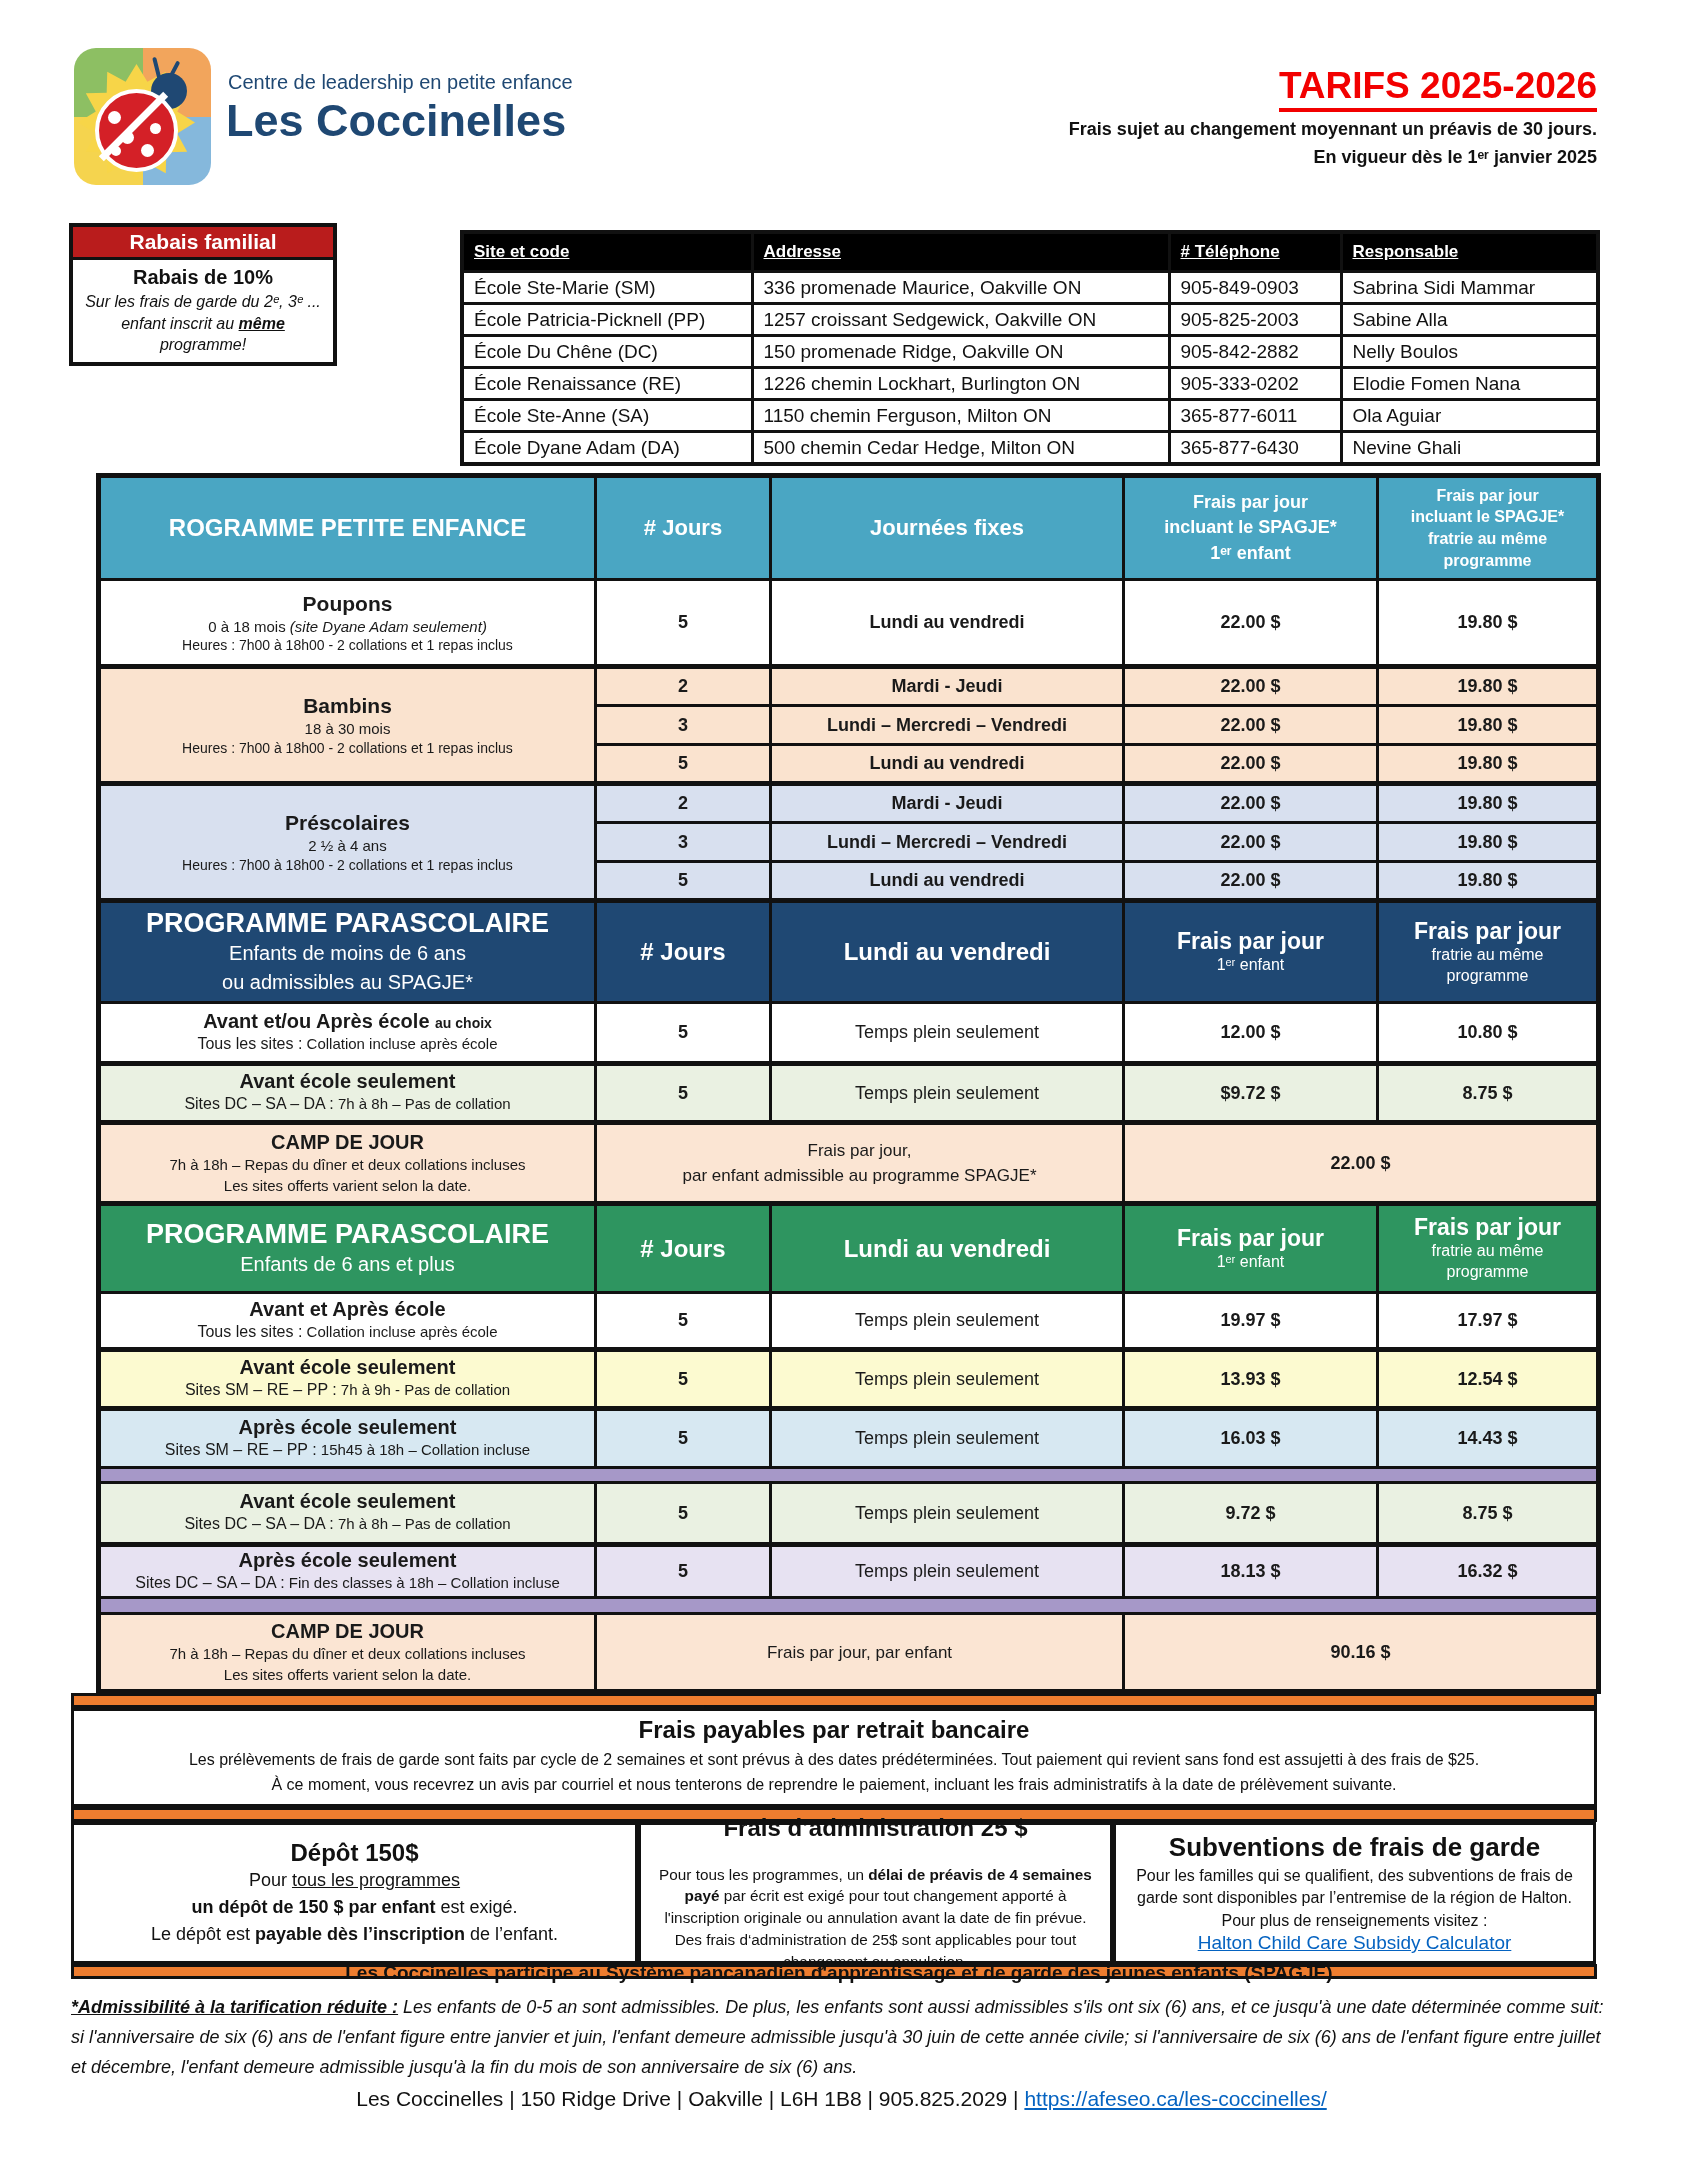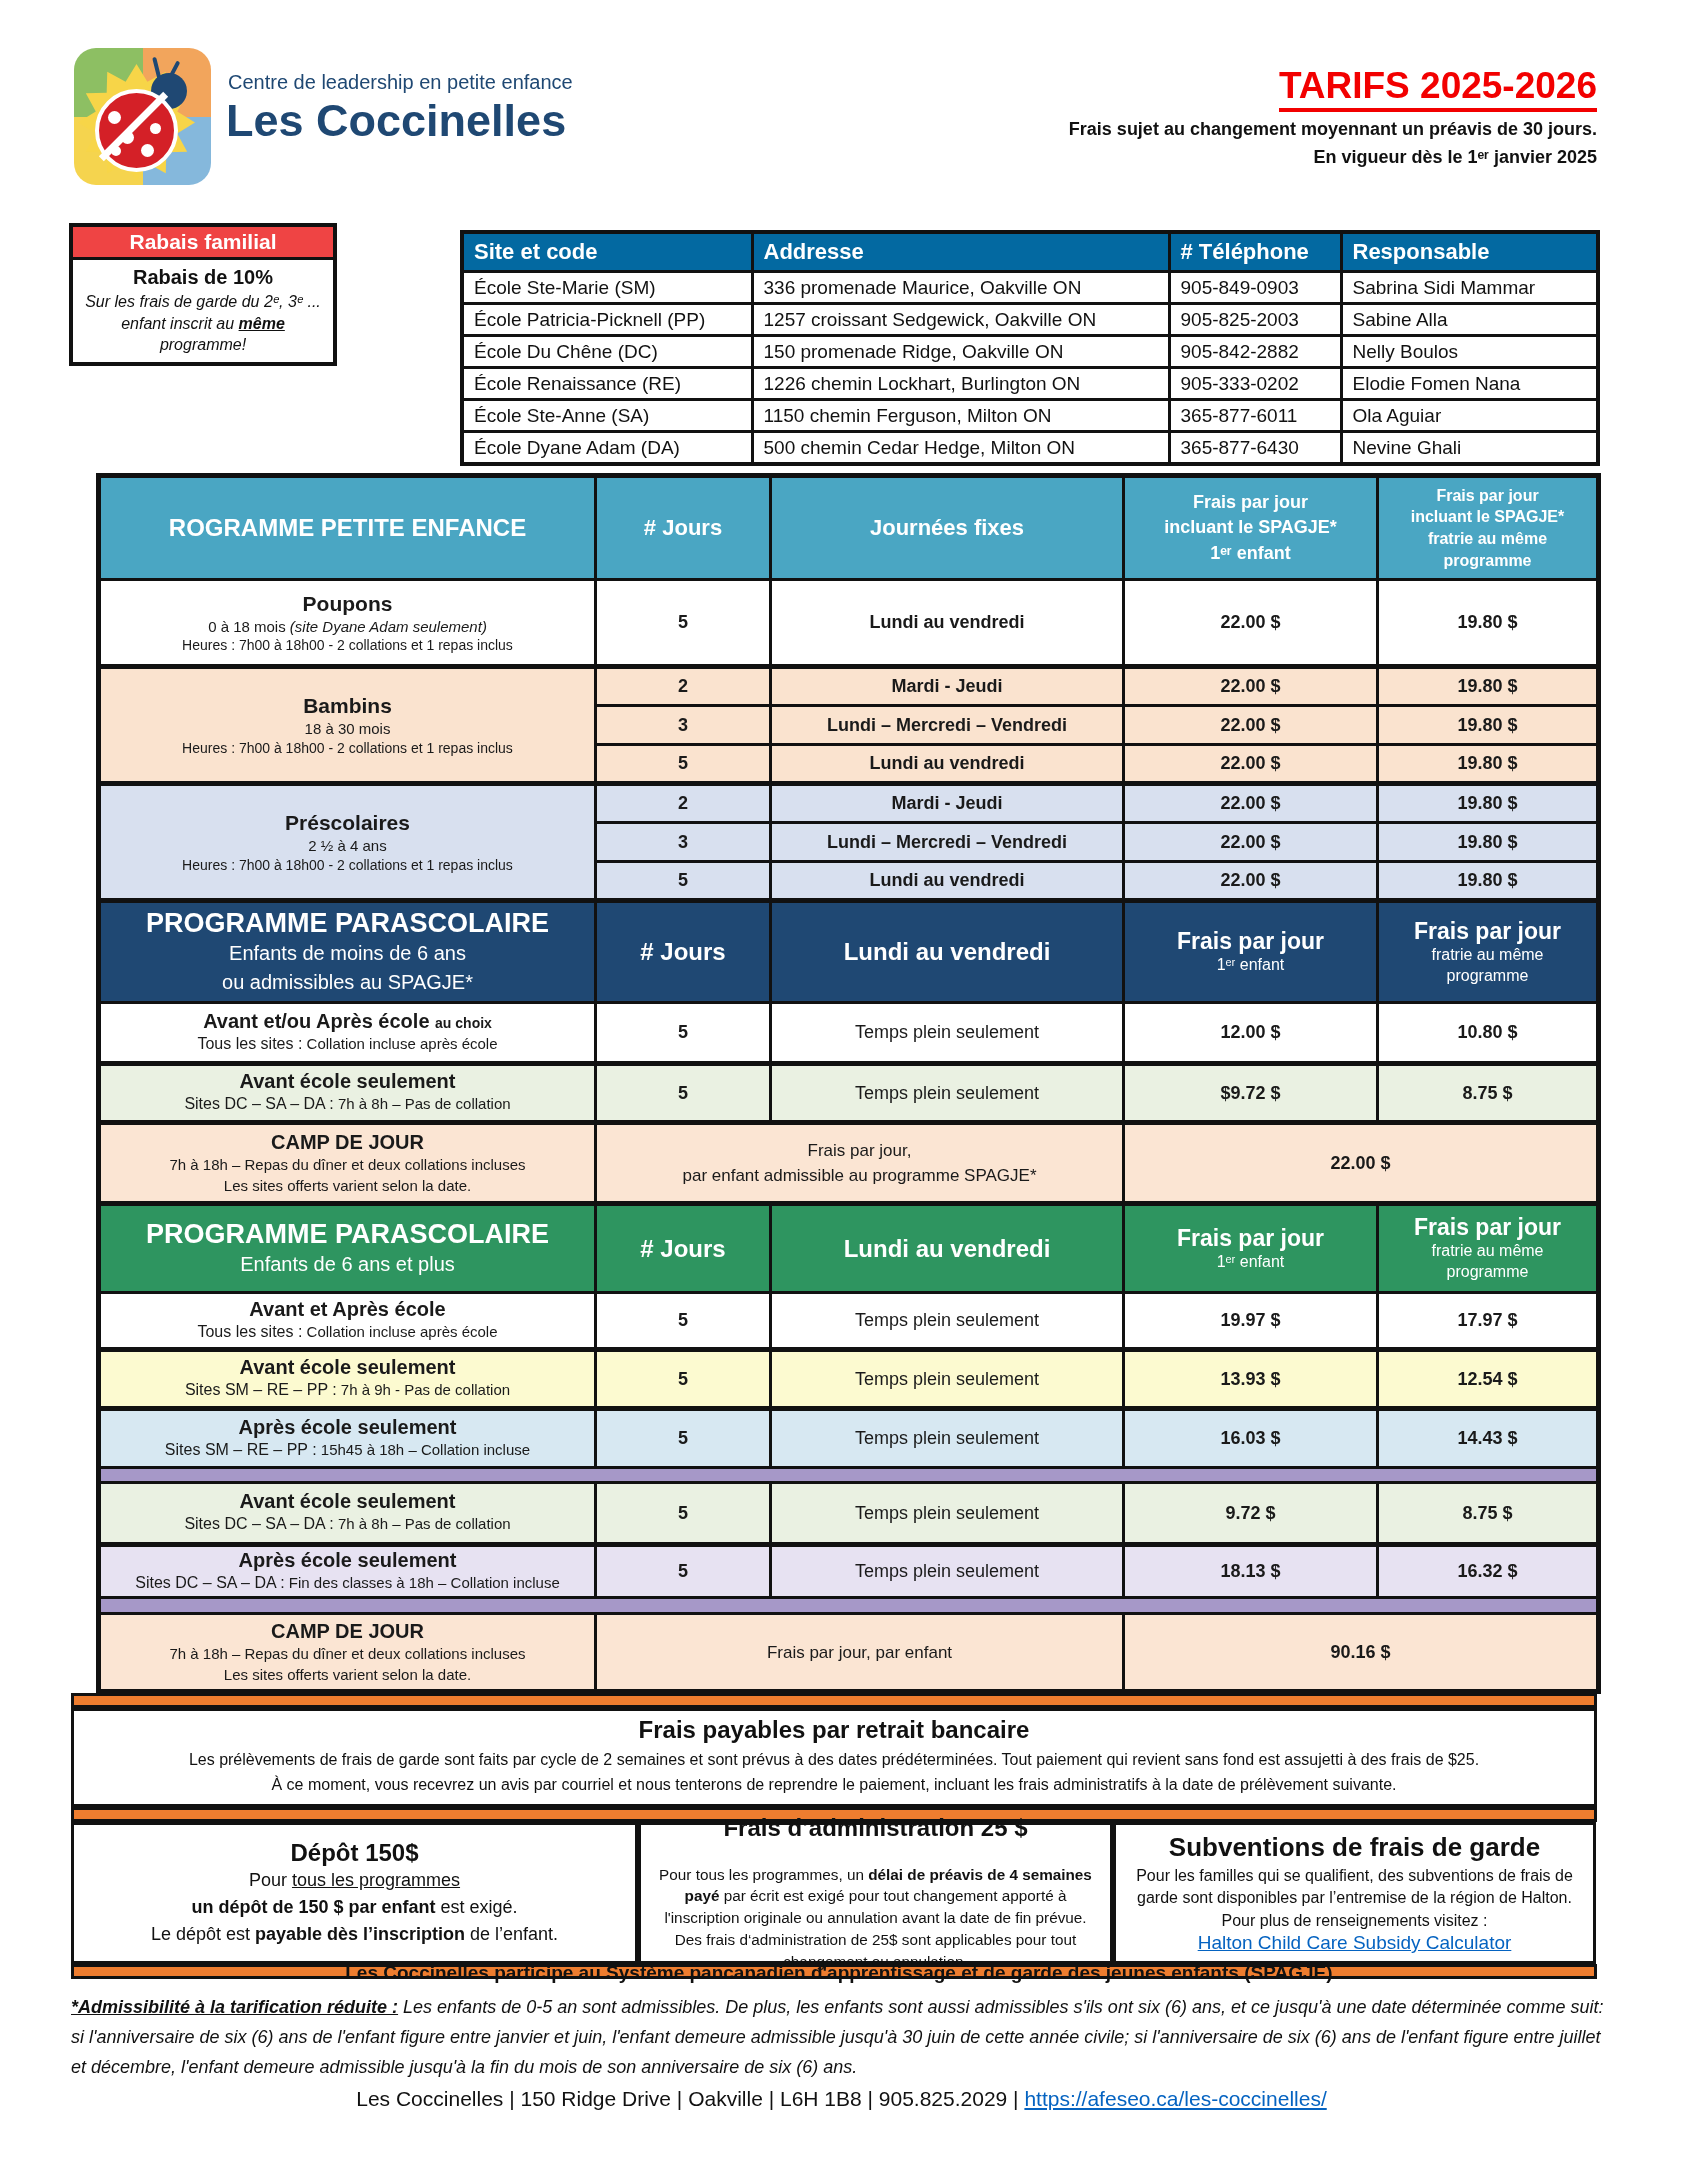--- a/index.html
+++ b/index.html
@@ -30,27 +30,27 @@
   .tagline { position:absolute; left:228px; top:71px; font-size:20px; color:#1f4873; }
   .brand   { position:absolute; left:226px; top:95px; font-size:45px; font-weight:bold; color:#1f4873; }
   .tarifs  { position:absolute; right:86px; top:65px; font-size:37px; font-weight:bold; color:#f20000;
              border-bottom:4px solid #f20000; padding-bottom:1px; }
   .tsub1 { position:absolute; right:86px; top:119px; font-size:18px; font-weight:bold;text-align:center; }
   .tsub2 { position:absolute; right:86px; top:147px; font-size:18px; font-weight:bold; }
 
   
   table { border-collapse:collapse; table-layout:fixed; }
   .sites { position:absolute; left:460px; top:230px; width:1137px; border:4px solid #111; }
-  .sites th { background:#0369a1; color:#fff; text-align:left; font-size:22px; font-weight:bold;
-              padding:4px 10px; border:3px solid #111; height:28px; }
+  .sites th { background:#000000; color:#fff; text-align:left; font-size:17px; font-weight:bold;
+              padding:4px 10px; border:3px solid #111; height:28px;text-decoration:underline; }
   .sites td { font-size:19px; padding:2px 10px; border:3px solid #111; height:25px; background:#fff; }
 
   
   .rabais { position:absolute; left:69px; top:223px; width:260px; border:4px solid #111; background:#fff; }
-  .rabais-h { background:#ef4444; color:#fff; font-weight:bold; font-size:21px; text-align:center;
+  .rabais-h { background:#b91c1c; color:#fff; font-weight:bold; font-size:21px; text-align:center;
               padding:3px 0; border-bottom:3px solid #111; }
   .rabais-b { text-align:center; padding:4px 4px 6px; line-height:1.35; }
   .r1 { font-size:20px; font-weight:bold; }
   .rit { font-size:16px; font-style:italic; }
   .meme { font-weight:bold; text-decoration:underline; }
 
   
   .main { position:absolute; left:96px; top:473px; width:1501px; border:5px solid #111; }
   .main td { border:3px solid #111; vertical-align:middle; text-align:center; padding:2px 4px;
              color:#1a1a1a; background:#fff; overflow:hidden; }

